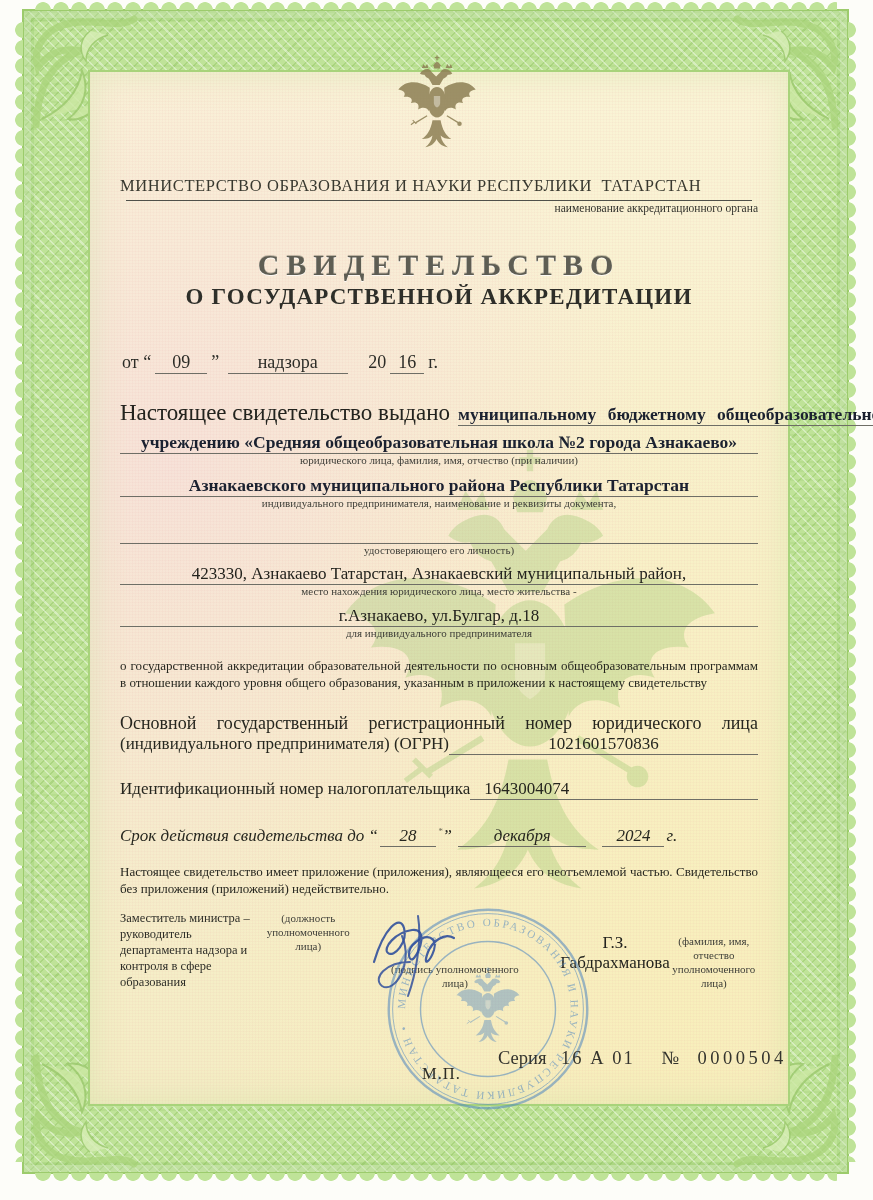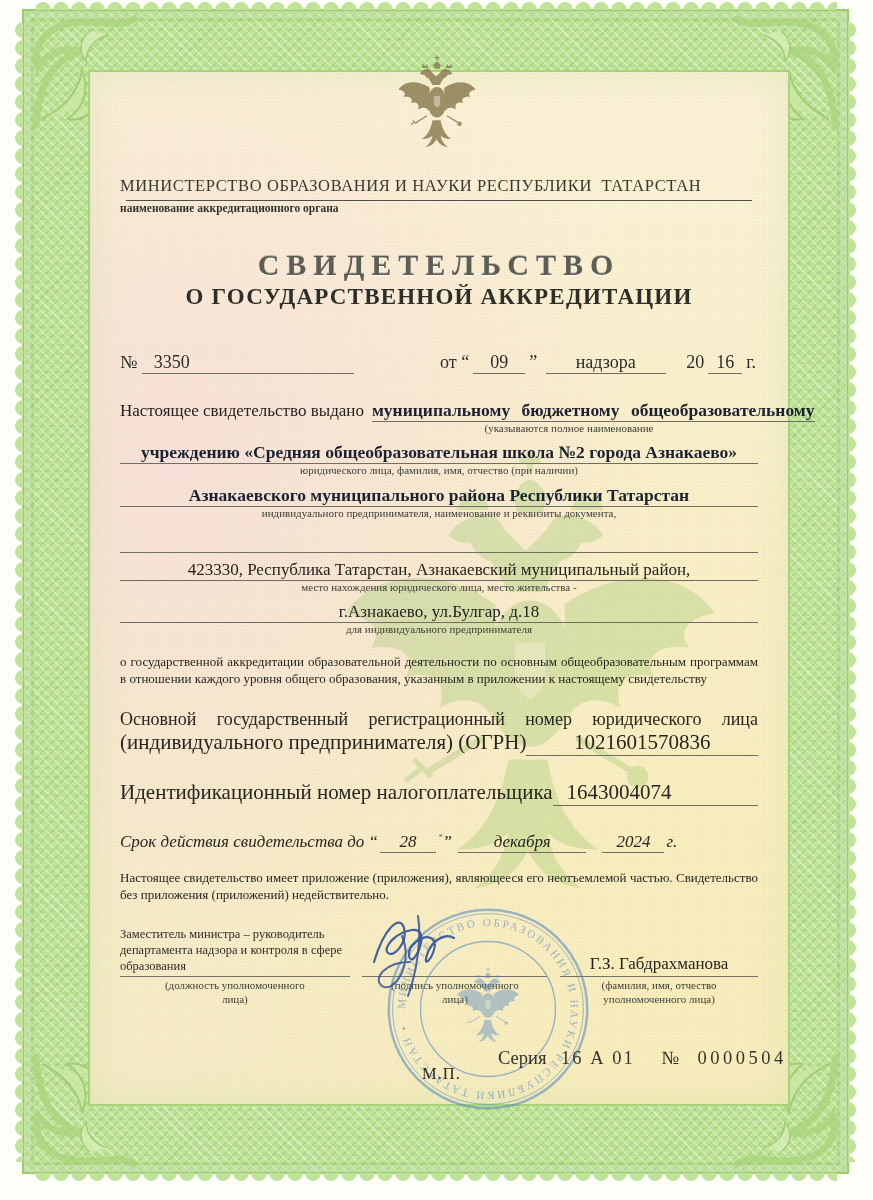--- a/index.html
+++ b/index.html
@@ -47,52 +47,52 @@
   .content{position:relative;padding:0 30px;z-index:2;}
 
   
   .watermark{position:absolute;left:225px;top:360px;width:430px;height:500px;opacity:.30;z-index:1;color:#8fc463;}
   .emblem-top{position:absolute;left:392px;top:52px;width:90px;height:104px;opacity:.85;z-index:3;color:#8d7f54;}
 
   
   .authority{margin-top:0;padding-top:104px;font-size:16.5px;letter-spacing:.6px;
     color:#38382f;white-space:pre-wrap;}
   .authority-rule{border-bottom:1.5px solid #50504a;margin:4px 6px 1px 6px;height:0;}
-  .authority-cap{text-align:left;font-size:11.5px;font-weight:bold;color:#33332d;}
+  .authority-cap{text-align:right;font-size:11.5px;font-weight:normal;color:#33332d;}
   .title1{margin-top:34px;text-align:center;font-size:30px;font-weight:bold;letter-spacing:7px;
     color:#5e5d53;text-shadow:0 1px 0 rgba(255,255,255,.75), 0 -1px 0 rgba(80,80,68,.35);}
   .title2{margin-top:2px;text-align:center;font-size:23px;font-weight:bold;letter-spacing:1.2px;color:#2e2e29;}
 
   .u{display:inline-block;border-bottom:1.3px solid #6e6e66;}
   .cap{font-size:11px;color:#3e3e38;text-align:center;line-height:1.25;}
   .val{font-size:17px;color:#23231e;}
   .bold-val{font-weight:bold;color:#1b2130;font-size:17.5px;}
 
   .num-row{margin-top:42px;display:flex;justify-content:space-between;align-items:baseline;font-size:18px;color:#2c2c27;}
   .num-left .u{width:200px;text-align:left;padding-left:12px;}
   .num-right span{margin:0 2px;}
   .num-right .u{text-align:center;}
 
   .issued-row{margin-top:26px;display:flex;align-items:baseline;}
-  .issued-lead{font-size:17px;white-space:nowrap;margin-right:8px;}
+  .issued-lead{font-size:23px;white-space:nowrap;margin-right:8px;}
   .issued-val{flex:1;text-align:center;word-spacing:7px;white-space:nowrap;}
 
   .full-line{display:block;border-bottom:1.3px solid #6e6e66;text-align:center;margin-top:10px;}
   .para{margin-top:0;font-size:13px;line-height:1.32;text-align:justify;color:#26261f;}
 
   .ogrn-l1{margin-top:22px;font-size:18px;text-align:justify;text-align-last:justify;color:#26261f;}
-  .flex-line{display:flex;align-items:baseline;font-size:21px;color:#26261f;}
+  .flex-line{display:flex;align-items:baseline;font-size:17px;color:#26261f;}
   .flex-line .fill{flex:1;text-align:center;}
 
   .validity-row{margin-top:26px;font-size:17px;color:#26261f;font-style:italic;}
   .validity-row .u{text-align:center;margin:0 2px;}
   sup.mark{font-size:9px;opacity:.65;}
 
   .sig-row{margin-top:6px;display:flex;align-items:flex-end;}
-  .sig-col{display:flex;flex-direction:column;margin-top:10px;}
+  .sig-col{display:flex;flex-direction:row;}
   .sig1{width:36%;}
   .sig2{width:29%;margin-left:2%;}
   .sig3{width:31%;margin-left:2%;}
   .position-text{font-size:12.5px;line-height:1.28;color:#2e2e28;}
   .signer-name{font-size:17px;text-align:center;color:#23231e;}
   .sig-line{border-bottom:1.2px solid #74746c;height:2px;}
   .sig-cap{font-size:11px;color:#3e3e38;text-align:center;margin:2px auto 0;width:160px;line-height:1.25;}
 
   .mp{position:absolute;left:422px;top:1064px;font-size:16.5px;color:#2c2c26;z-index:4;letter-spacing:1px;}
   .series-row{position:absolute;left:498px;top:1048px;font-size:18.5px;color:#34342e;z-index:4;white-space:nowrap;}
@@ -161,46 +161,42 @@
     <div class="content">
 
       <div class="authority">МИНИСТЕРСТВО ОБРАЗОВАНИЯ И НАУКИ РЕСПУБЛИКИ  ТАТАРСТАН</div>
       <div class="authority-rule"></div>
       <div class="authority-cap">наименование аккредитационного органа</div>
 
       <div class="title1">СВИДЕТЕЛЬСТВО</div>
       <div class="title2">О ГОСУДАРСТВЕННОЙ АККРЕДИТАЦИИ</div>
 
       <div class="num-row">
-        <div class="num-left">
-          <span>№</span>
-          <span class="u">3350</span>
-        </div>
         <div class="num-right">
           <span>от “</span><span class="u" style="width:52px">09</span><span>”</span>
           <span class="u" style="width:120px">надзора</span>
           <span style="margin-left:14px">20</span><span class="u" style="width:34px">16</span><span>г.</span>
         </div>
       </div>
 
       <div class="issued-row">
         <span class="issued-lead val">Настоящее свидетельство выдано</span>
         <span class="issued-val bold-val u">муниципальному бюджетному общеобразовательному</span>
       </div>
-      <div class="cap" style="margin-left:260px">(указываются полное наименование</div>
 
       <div class="full-line bold-val" style="margin-top:6px">учреждению «Средняя общеобразовательная школа №2  города Азнакаево»</div>
       <div class="cap">юридического лица, фамилия, имя, отчество (при наличии)</div>
 
       <div class="full-line bold-val" style="margin-top:7px">Азнакаевского муниципального района Республики Татарстан</div>
       <div class="cap">индивидуального предпринимателя, наименование и реквизиты документа,</div>
 
       <div class="full-line" style="margin-top:10px;height:22px"></div>
-
-      <div class="full-line val" style="margin-top:7px">423330, Республика Татарстан, Азнакаевский муниципальный район,</div>
+      <div class="cap">удостоверяющего его личность)</div>
+
+      <div class="full-line val" style="margin-top:7px">423330, Азнакаево Татарстан, Азнакаевский муниципальный район,</div>
       <div class="cap">место нахождения юридического лица, место жительства -</div>
 
       <div class="full-line val" style="margin-top:7px">г.Азнакаево, ул.Булгар, д.18</div>
       <div class="cap">для индивидуального предпринимателя</div>
 
       <p class="para" style="margin-top:16px">о государственной аккредитации образовательной деятельности по основным общеобразовательным программам в отношении каждого  уровня общего образования, указанным в приложении к настоящему свидетельству</p>
 
       <div class="ogrn-l1">Основной государственный регистрационный номер юридического лица</div>
       <div class="flex-line">
         <span>(индивидуального предпринимателя) (ОГРН)</span>

